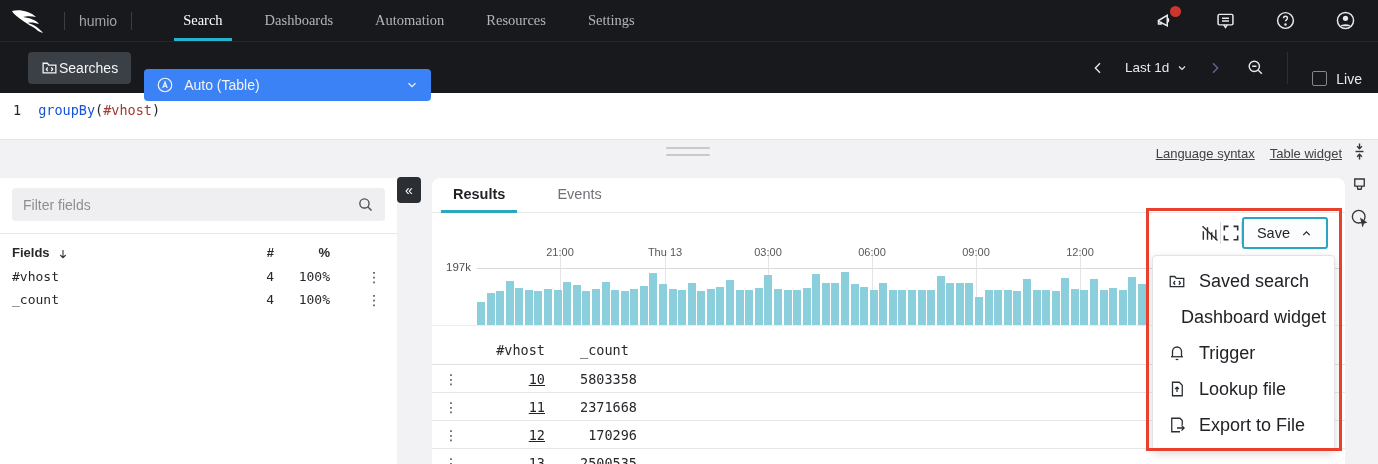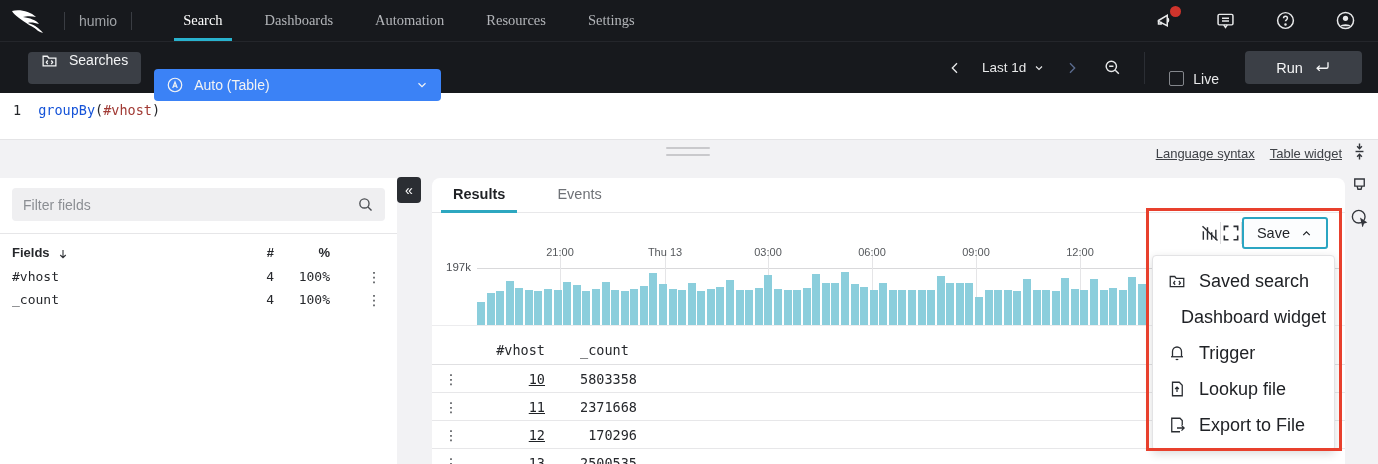--- a/index.html
+++ b/index.html
@@ -15,21 +15,21 @@
   .nav-item { position:relative; display:flex; align-items:center; padding:0 21px; font-size:14.5px; color:#b3b5b9; cursor:pointer; }
   .nav-item.active { color:#ffffff; }
   .nav-item.active::after { content:""; position:absolute; left:12px; right:12px; bottom:0; height:3px; background:#29b2ce; }
   .nav-right { margin-left:auto; display:flex; align-items:center; gap:39px; padding-right:22px; }
   .nav-icon { position:relative; width:21px; height:21px; color:#e8e9ea; cursor:pointer; display:flex; }
   .nav-icon svg { width:100%; height:100%; }
   .badge-dot { position:absolute; top:-4px; right:-5px; width:11px; height:11px; border-radius:50%; background:#d0342c; }
 
   
   .toolbar { height:52px; background:#17191d; border-top:1px solid #24262b; display:flex; align-items:center; padding:0 16px; }
-  .btn-searches { display:flex; gap:11px; background:#3b3f46; color:#f4f5f6; height:32px; padding:0 13px; border-radius:4px; font-size:14px; margin-left:12px; cursor:pointer; }
+  .btn-searches { display:flex; align-items:center; gap:1px; background:#3b3f46; color:#f4f5f6; height:32px; padding:0 13px; border-radius:4px; font-size:14px; margin-left:12px; cursor:pointer; }
   .select-dark { height:32px; background:#3b82f6; border-radius:4px; display:flex; align-items:center; color:#f2f3f4; font-size:14px; cursor:pointer;margin-top:34px; }
   .select-view { width:287px; margin-left:13px; padding:0 12px; gap:10px; }
   .select-view .chev { margin-left:auto; }
   .toolbar-right { margin-left:auto; display:flex; align-items:center; }
   .select-tz { width:173px; padding:0 14px; }
   .select-tz .chev { margin-left:auto; }
   .tb-ico { color:#e8e9ea; display:flex; cursor:pointer; }
   .time-nav-prev { margin-left:21px; }
   .time-range { margin-left:19px; display:flex; align-items:center; gap:7px; color:#e8e9ea; font-size:13.5px; cursor:pointer; }
   .time-nav-next { margin-left:19px; color:#5b6c8f; }
@@ -208,27 +208,20 @@
         <svg width="19" height="19" viewBox="0 0 24 24" fill="none" stroke="currentColor" stroke-width="1.8">
             <circle cx="10.5" cy="10.5" r="6.5"></circle>
             <path d="M15.5 15.5 L20 20 M7.8 10.5 h5.4"></path>
           </svg>
       </span>
       <span class="tb-divider"></span>
       <span class="live-wrap">
         <span class="live-box"></span>
         <span class="live-label">Live</span>
       </span>
-      <button class="btn-run" style="border:0">
-        <span>Run</span>
-        <svg width="18" height="15" viewBox="0 0 24 20" fill="none" stroke="currentColor" stroke-width="1.8">
-            <path d="M20 3 v6 a2 2 0 0 1 -2 2 H6"></path>
-            <path d="M9 7.5 L5.5 11 L9 14.5"></path>
-          </svg>
-      </button>
     </div>
   </div>
 
   <div class="query-row">
     <span class="q-num">1</span>
     <span><span class="q-fn">groupBy</span><span class="q-paren">(</span><span class="q-arg">#vhost</span><span class="q-paren">)</span></span>
   </div>
 
   <div class="body">
 

